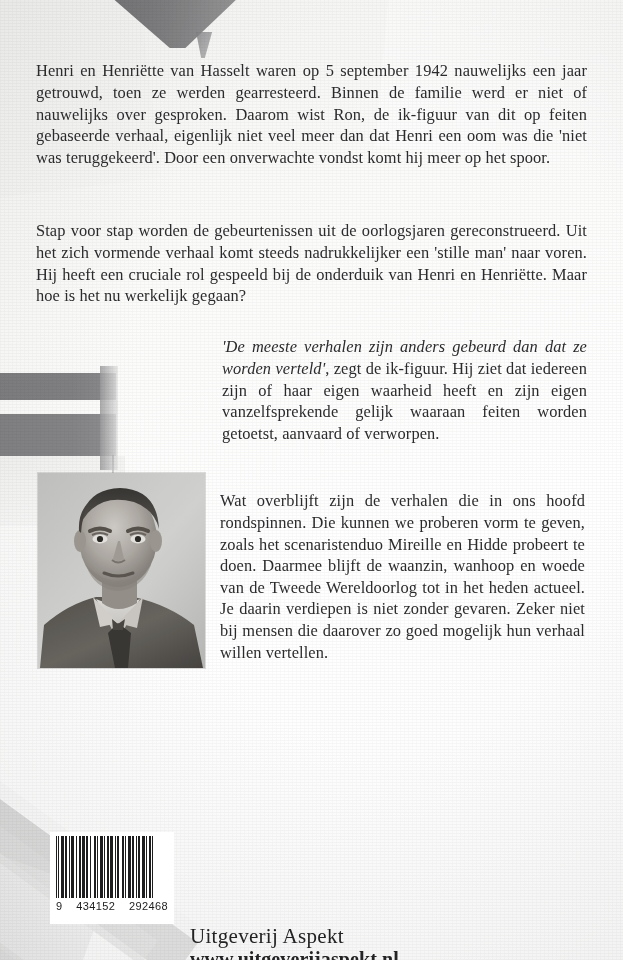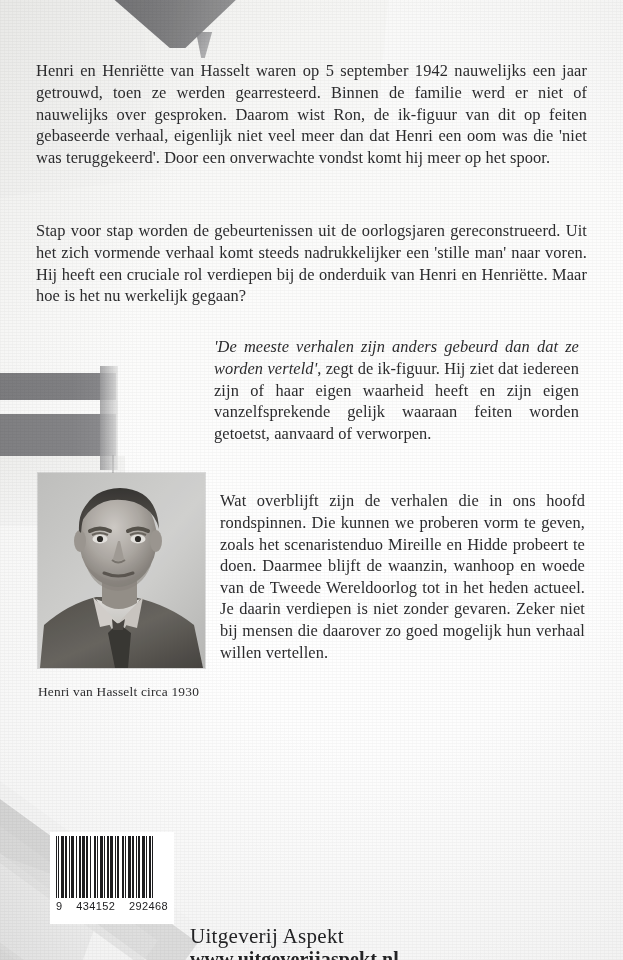--- a/index.html
+++ b/index.html
@@ -96,21 +96,21 @@
   .content{position:absolute;inset:0;}
   .para{
     position:absolute;
     font-size:16.4px;line-height:21.6px;
     text-align:justify;
     letter-spacing:.1px;
     color:#2b2b2d;
   }
   .p1{left:36px;top:44px;width:551px;}
   .p2{left:36px;top:204px;width:551px;}
-  .p3{left:214px;top:320px;width:365px;}
+  .p3{left:222px;top:320px;width:365px;}
   .p4{left:220px;top:474px;width:365px;}
   .q{font-style:italic;}
 
   .photo{
     position:absolute;left:38px;top:473px;width:167px;height:195px;
     background:#cfcfcf;overflow:hidden;
     box-shadow:0 0 0 1px rgba(120,120,120,.25);
   }
   .photo svg{display:block;width:100%;height:100%;}
   .caption{
@@ -158,21 +158,21 @@
     <div class="diag diag-4"></div>
     <div class="corner-dark"></div>
     <div class="vignette"></div>
     <div class="grain"></div>
   </div>
 
   <div class="content">
 
     <p class="para p1">Henri en Henriëtte van Hasselt waren op 5 september 1942 nauwelijks een jaar getrouwd, toen ze werden gearresteerd. Binnen de familie werd er niet of nauwelijks over gesproken. Daarom wist Ron, de ik-figuur van dit op feiten gebaseerde verhaal, eigenlijk niet veel meer dan dat Henri een oom was die 'niet was teruggekeerd'. Door een onverwachte vondst komt hij meer op het spoor.</p>
 
-    <p class="para p2">Stap voor stap worden de gebeurtenissen uit de oorlogsjaren gereconstrueerd. Uit het zich vormende verhaal komt steeds nadrukkelijker een 'stille man' naar voren. Hij heeft een cruciale rol verdiepen bij de onderduik van Henri en Henriëtte. Maar hoe is het nu werkelijk gegaan?</p>
+    <p class="para p2">Stap voor stap worden de gebeurtenissen uit de oorlogsjaren gereconstrueerd. Uit het zich vormende verhaal komt steeds nadrukkelijker een 'stille man' naar voren. Hij heeft een cruciale rol gespeeld bij de onderduik van Henri en Henriëtte. Maar hoe is het nu werkelijk gegaan?</p>
 
     <p class="para p3"><span class="q">'De meeste verhalen zijn anders gebeurd dan dat ze worden verteld'</span><span>, zegt de ik-figuur. Hij ziet dat iedereen zijn of haar eigen waarheid heeft en zijn eigen vanzelfsprekende gelijk waaraan feiten worden getoetst, aanvaard of verworpen.</span></p>
 
     <p class="para p4">Wat overblijft zijn de verhalen die in ons hoofd rondspinnen. Die kunnen we proberen vorm te geven, zoals het scenaristenduo Mireille en Hidde probeert te doen. Daarmee blijft de waanzin, wanhoop en woede van de Tweede Wereldoorlog tot in het heden actueel. Je daarin verdiepen is niet zonder gevaren. Zeker niet bij mensen die daarover zo goed mogelijk hun verhaal willen vertellen.</p>
 
     <div class="photo">
       <svg viewBox="0 0 167 195" preserveAspectRatio="none" aria-hidden="true">
         <defs>
           <linearGradient id="bgwall" x1="0" y1="0" x2="1" y2="1">
             <stop offset="0%" stop-color="#c9c9c7"></stop>
@@ -235,21 +235,20 @@
         <path d="M74 87 Q80 92 87 87" stroke="#7e7972" stroke-width="2" fill="none"></path>
 
         <path d="M66 100 Q80 106 95 100" stroke="#5f5a54" stroke-width="3" fill="none" stroke-linecap="round"></path>
 
         <path d="M48 92 Q80 124 113 92 Q104 116 80 118 Q56 116 48 92 Z" fill="#8f8a83" opacity=".55"></path>
 
         <rect width="167" height="195" fill="#000" opacity=".05"></rect>
       </svg>
     </div>
 
-    <div class="caption">Henri van Hasselt circa 1930</div>
 
     <div class="barcode">
       <div class="bars">
         <i style="width:1px"></i>
           <i style="width:1px;background:#fff"></i>
           <i style="width:1px"></i>
         <i style="width:2px;background:#fff"></i>
           <i style="width:3px"></i>
           <i style="width:1px;background:#fff"></i>
         <i style="width:2px"></i>

